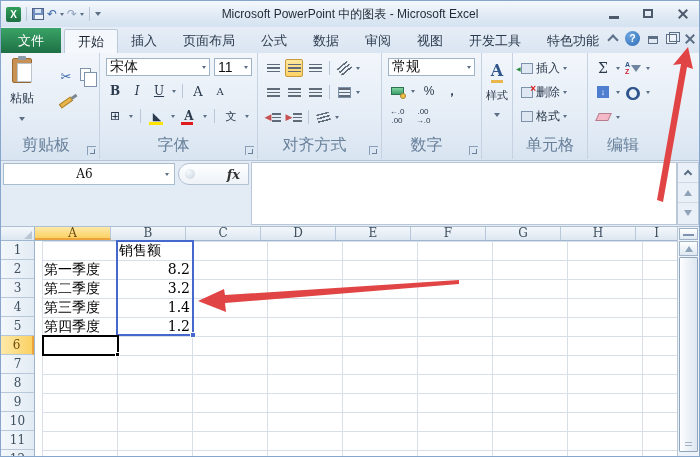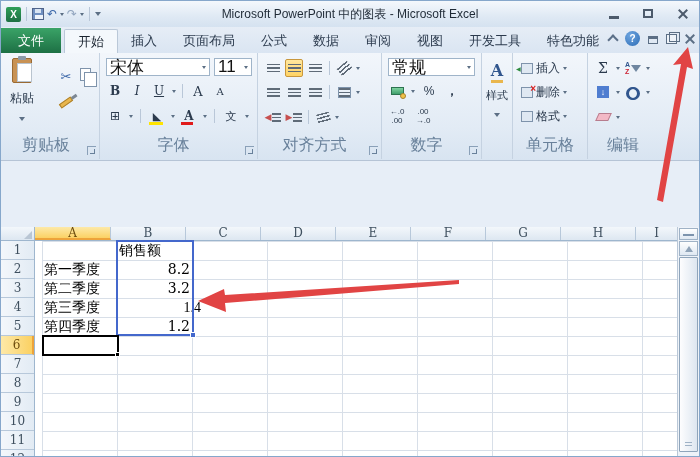--- a/index.html
+++ b/index.html
@@ -48,21 +48,21 @@
   .wb-x { position:relative; width:10px; height:10px; }
   .wb-x:before,.wb-x:after { content:""; position:absolute; left:4px; top:-1px; width:2px; height:12px; background:#5c6f85; }
   .wb-x:before { transform:rotate(45deg);} .wb-x:after { transform:rotate(-45deg);}
   
   .ribbon { position:absolute; left:0; top:52px; width:100%; height:108px;
     background:linear-gradient(#f2f6fb,#e2ebf5 70%,#d8e4f1); border-bottom:1px solid #b6c4d6; }
   .grp { position:absolute; top:0; height:106px; border-right:1px solid #c5d2e1; }
   .grp-label { position:absolute; bottom:3px; left:0; right:10px; text-align:center; font-size:16px; color:#68809a; }
   .launcher { position:absolute; right:3px; bottom:4px; width:9px; height:9px; border-left:1px solid #8aa0b8; border-top:1px solid #8aa0b8; }
   .launcher:after { content:""; position:absolute; right:1px; bottom:1px; width:4px; height:4px; border-right:1.5px solid #68809a; border-bottom:1.5px solid #68809a; }
-  .combo { background:#fff; border:1px solid #9fb4c9; height:18px; display:flex; align-items:center; font-size:17px; color:#111; padding:0 3px; }
+  .combo { background:#fff; border:1px solid #9fb4c9; height:18px; display:flex; align-items:center; font-size:14px; color:#111; padding:0 3px; }
   .combo .darr { margin-left:auto; }
   .mini { height:18px; min-width:18px; display:inline-flex; align-items:center; justify-content:center; gap:1px; font-size:12px; color:#2b3a4d; }
   .ibars { width:13px; height:9px; background:repeating-linear-gradient(to bottom,#5f6b78 0 1.5px,transparent 1.5px 3.5px); }
   .sel-orange { background:linear-gradient(#ffe79e,#ffd364); border:1px solid #c9973c; border-radius:2px; }
   .clipboard-icon { width:20px; height:25px; background:#c89254; border:1px solid #9a6a33; border-radius:2px; position:relative; }
   .clipboard-icon:before { content:""; position:absolute; left:5px; top:-3px; width:8px; height:4px; background:#8d9aa8; border-radius:1px; }
   .clipboard-icon:after { content:""; position:absolute; left:4px; top:4px; width:13px; height:17px; background:#fff; border:1px solid #b9c4cf; }
   .copy-icon { width:11px; height:13px; background:#fff; border:1px solid #7e93ab; position:relative; }
   .copy-icon:before { content:""; position:absolute; left:3px; top:3px; width:11px; height:13px; background:#fff; border:1px solid #7e93ab; }
   .brush-icon { width:14px; height:5px; background:#e9b64d; border:1px solid #a97f2d; transform:rotate(-35deg); position:relative; }
@@ -390,20 +390,42 @@
       <div style="position:absolute; left:6px; top:55px; display:flex; align-items:center; gap:4px;">
         <span class="mini">
             <span class="eraser"></span>
           </span>
           <span class="darr sm"></span>
       </div>
       <div class="grp-label" style="right:0;">编辑</div>
     </div>
   </div>
 
+  <div class="fbar">
+    <div class="namebox">
+      <span class="val">A6</span>
+      <span class="darr sm" style="margin-right:5px;"></span>
+    </div>
+    <div class="fx-capsule">
+      <span class="fx-dot"></span>
+      <span class="fx-label">fx</span>
+    </div>
+    <div class="finput"></div>
+    <div class="fstrip">
+      <div class="b">
+          <span class="chev-sm"></span>
+        </div>
+      <div class="b">
+          <span class="tri-up"></span>
+        </div>
+      <div class="b" style="border-bottom:none;">
+          <span class="tri-dn"></span>
+        </div>
+    </div>
+  </div>
 
   <div class="sheet">
     <div class="corner"></div>
     <div class="colhdrs">
       <div class="colh first sel">A</div>
       <div class="colh">B</div>
       <div class="colh">C</div>
       <div class="colh">D</div>
       <div class="colh">E</div>
       <div class="colh">F</div>
@@ -425,21 +447,21 @@
       <div class="rowh">11</div>
       <div class="rowh">12</div>
     </div>
     <div class="cells">
       <div class="c" style="left:77px; top:0; width:72px;">销售额</div>
       <div class="c" style="left:2px; top:19px; width:72px;font-family:Liberation Serif, serif;">第一季度</div>
       <div class="c num" style="left:75px; top:19px; width:73px;">8.2</div>
       <div class="c" style="left:2px; top:38px; width:72px;">第二季度</div>
       <div class="c num" style="left:75px; top:38px; width:73px;">3.2</div>
       <div class="c" style="left:2px; top:57px; width:60px;">第三季度</div>
-      <div class="c num" style="left:86px; top:57px; width:73px;font-family:Liberation Serif, serif;">1.4</div>
+      <div class="c num" style="left:75px; top:57px; width:73px;">1.4</div>
       <div class="c" style="left:2px; top:76px; width:72px;">第四季度</div>
       <div class="c num" style="left:75px; top:76px; width:73px;">1.2</div>
       <div class="range-blue">
         <span class="handle"></span>
       </div>
       <div class="active-cell">
         <span class="fillh"></span>
       </div>
     </div>
   </div>

